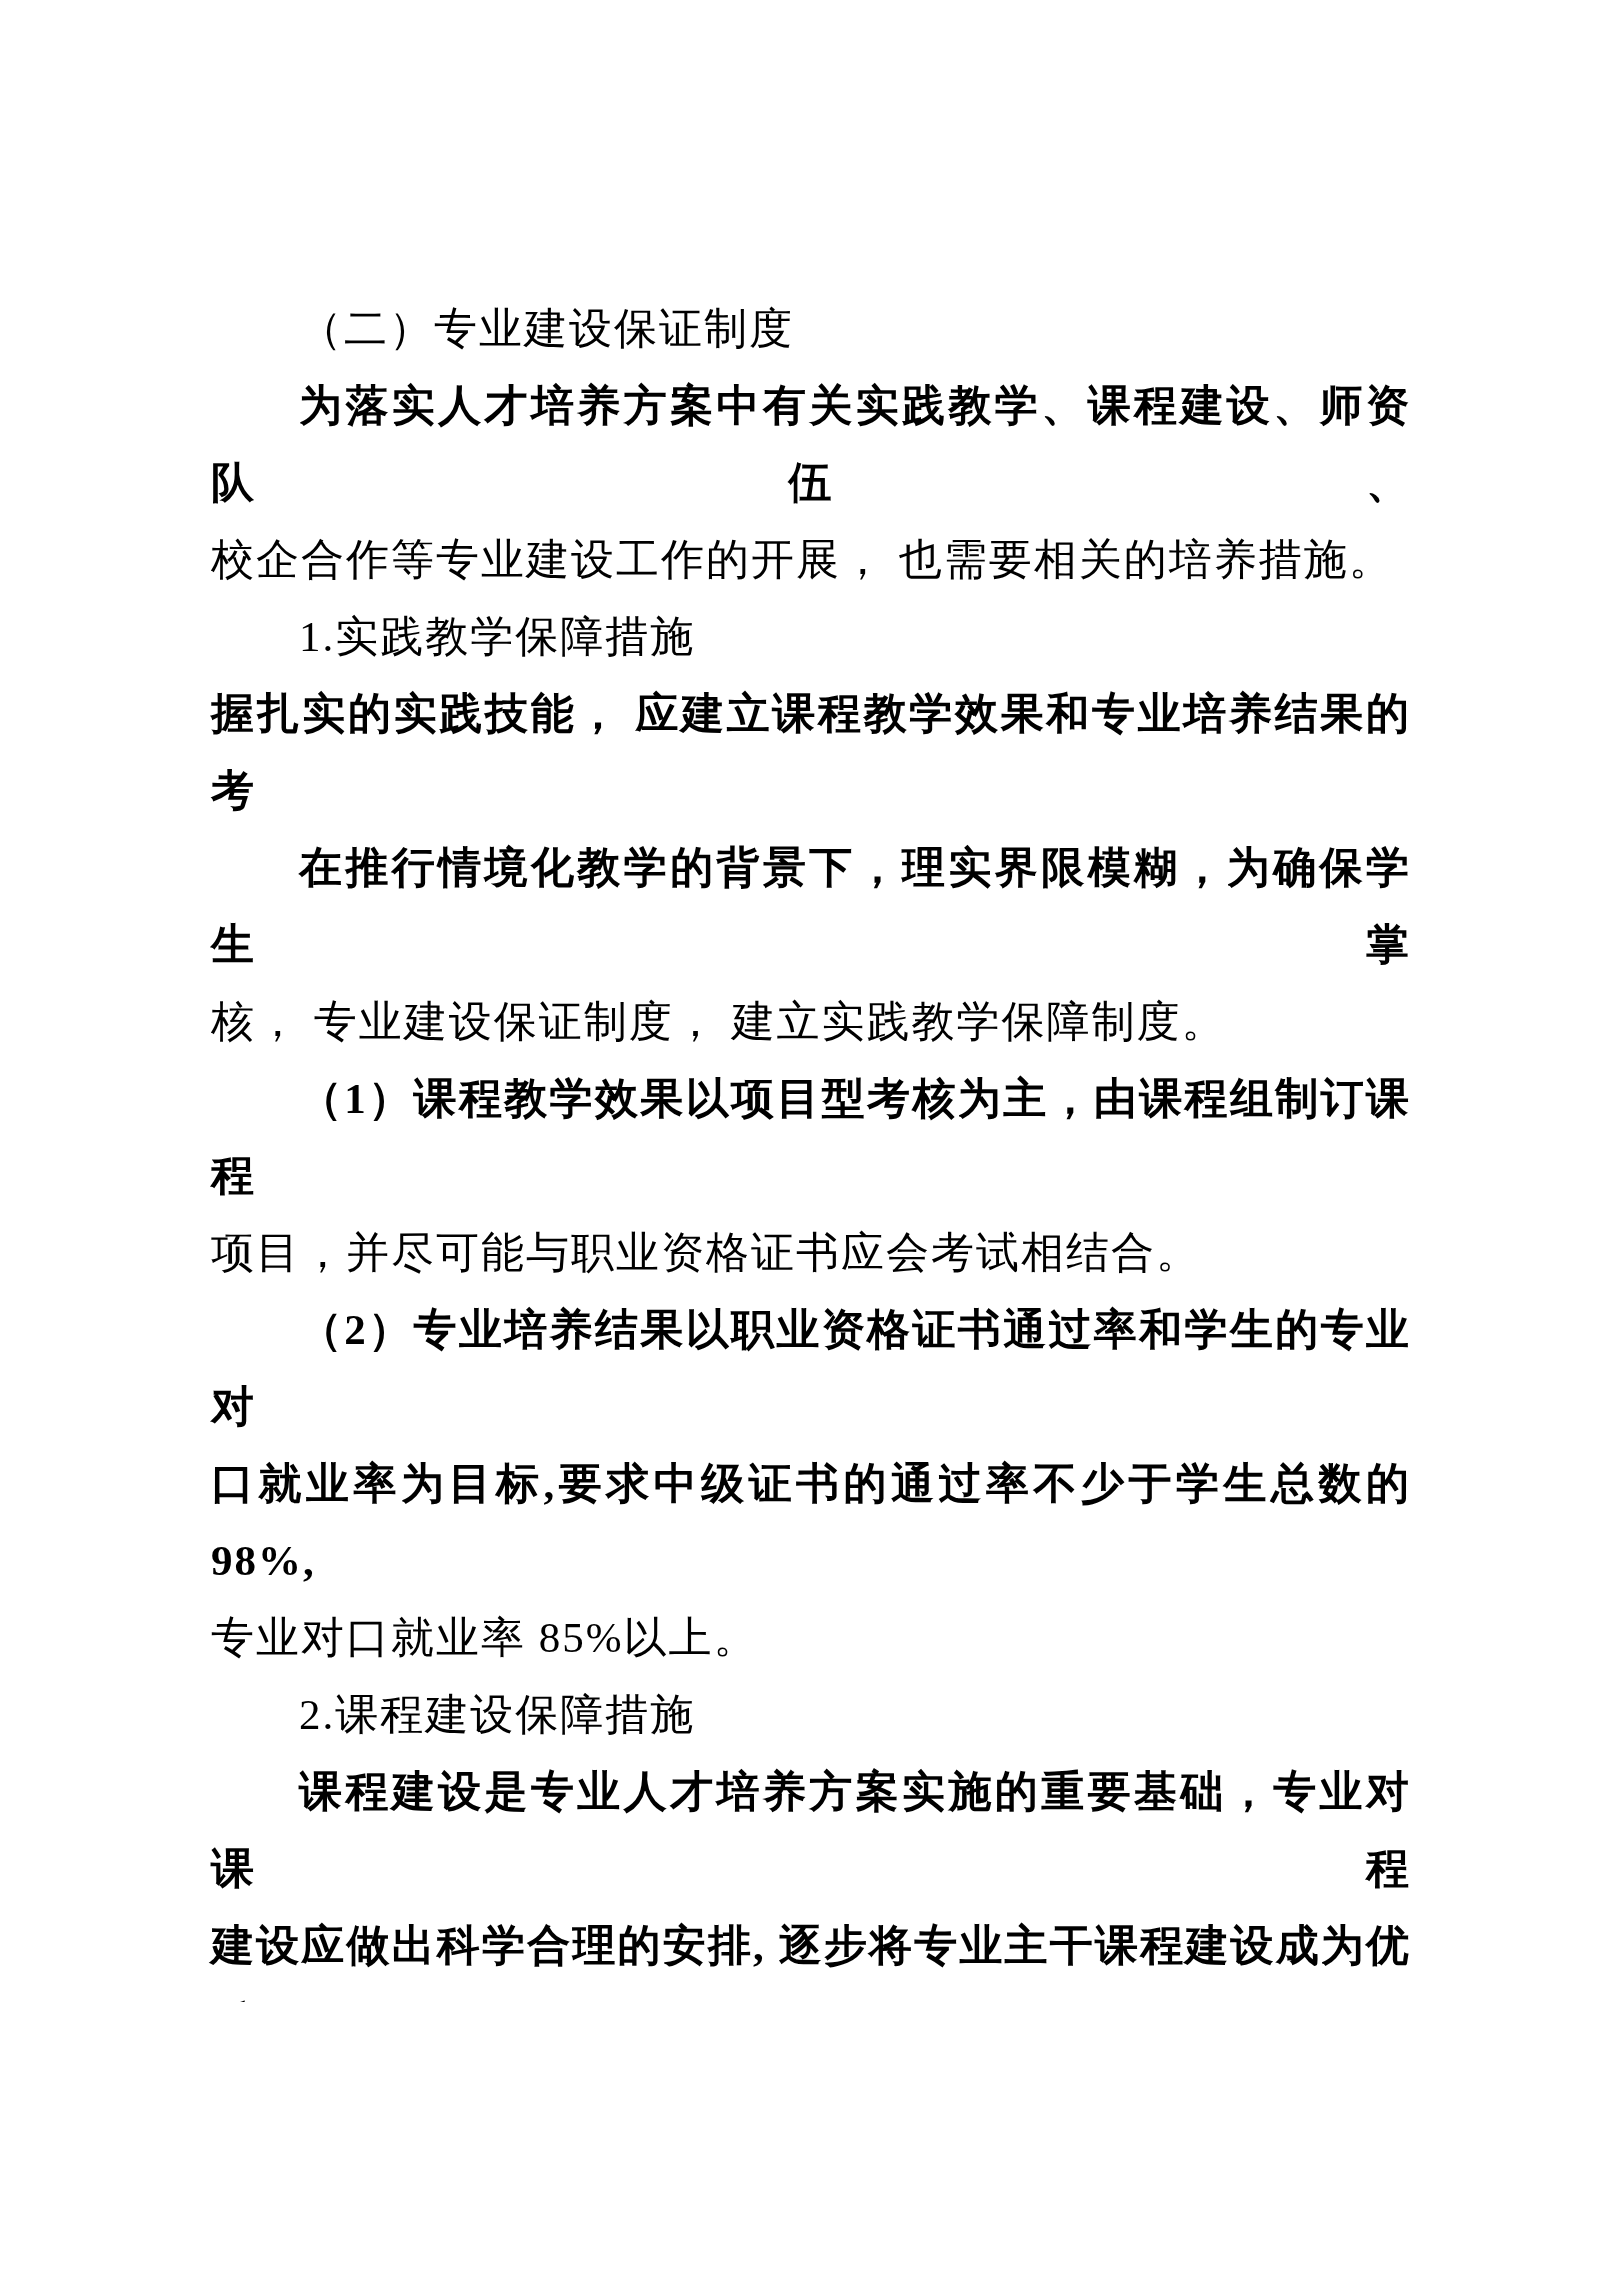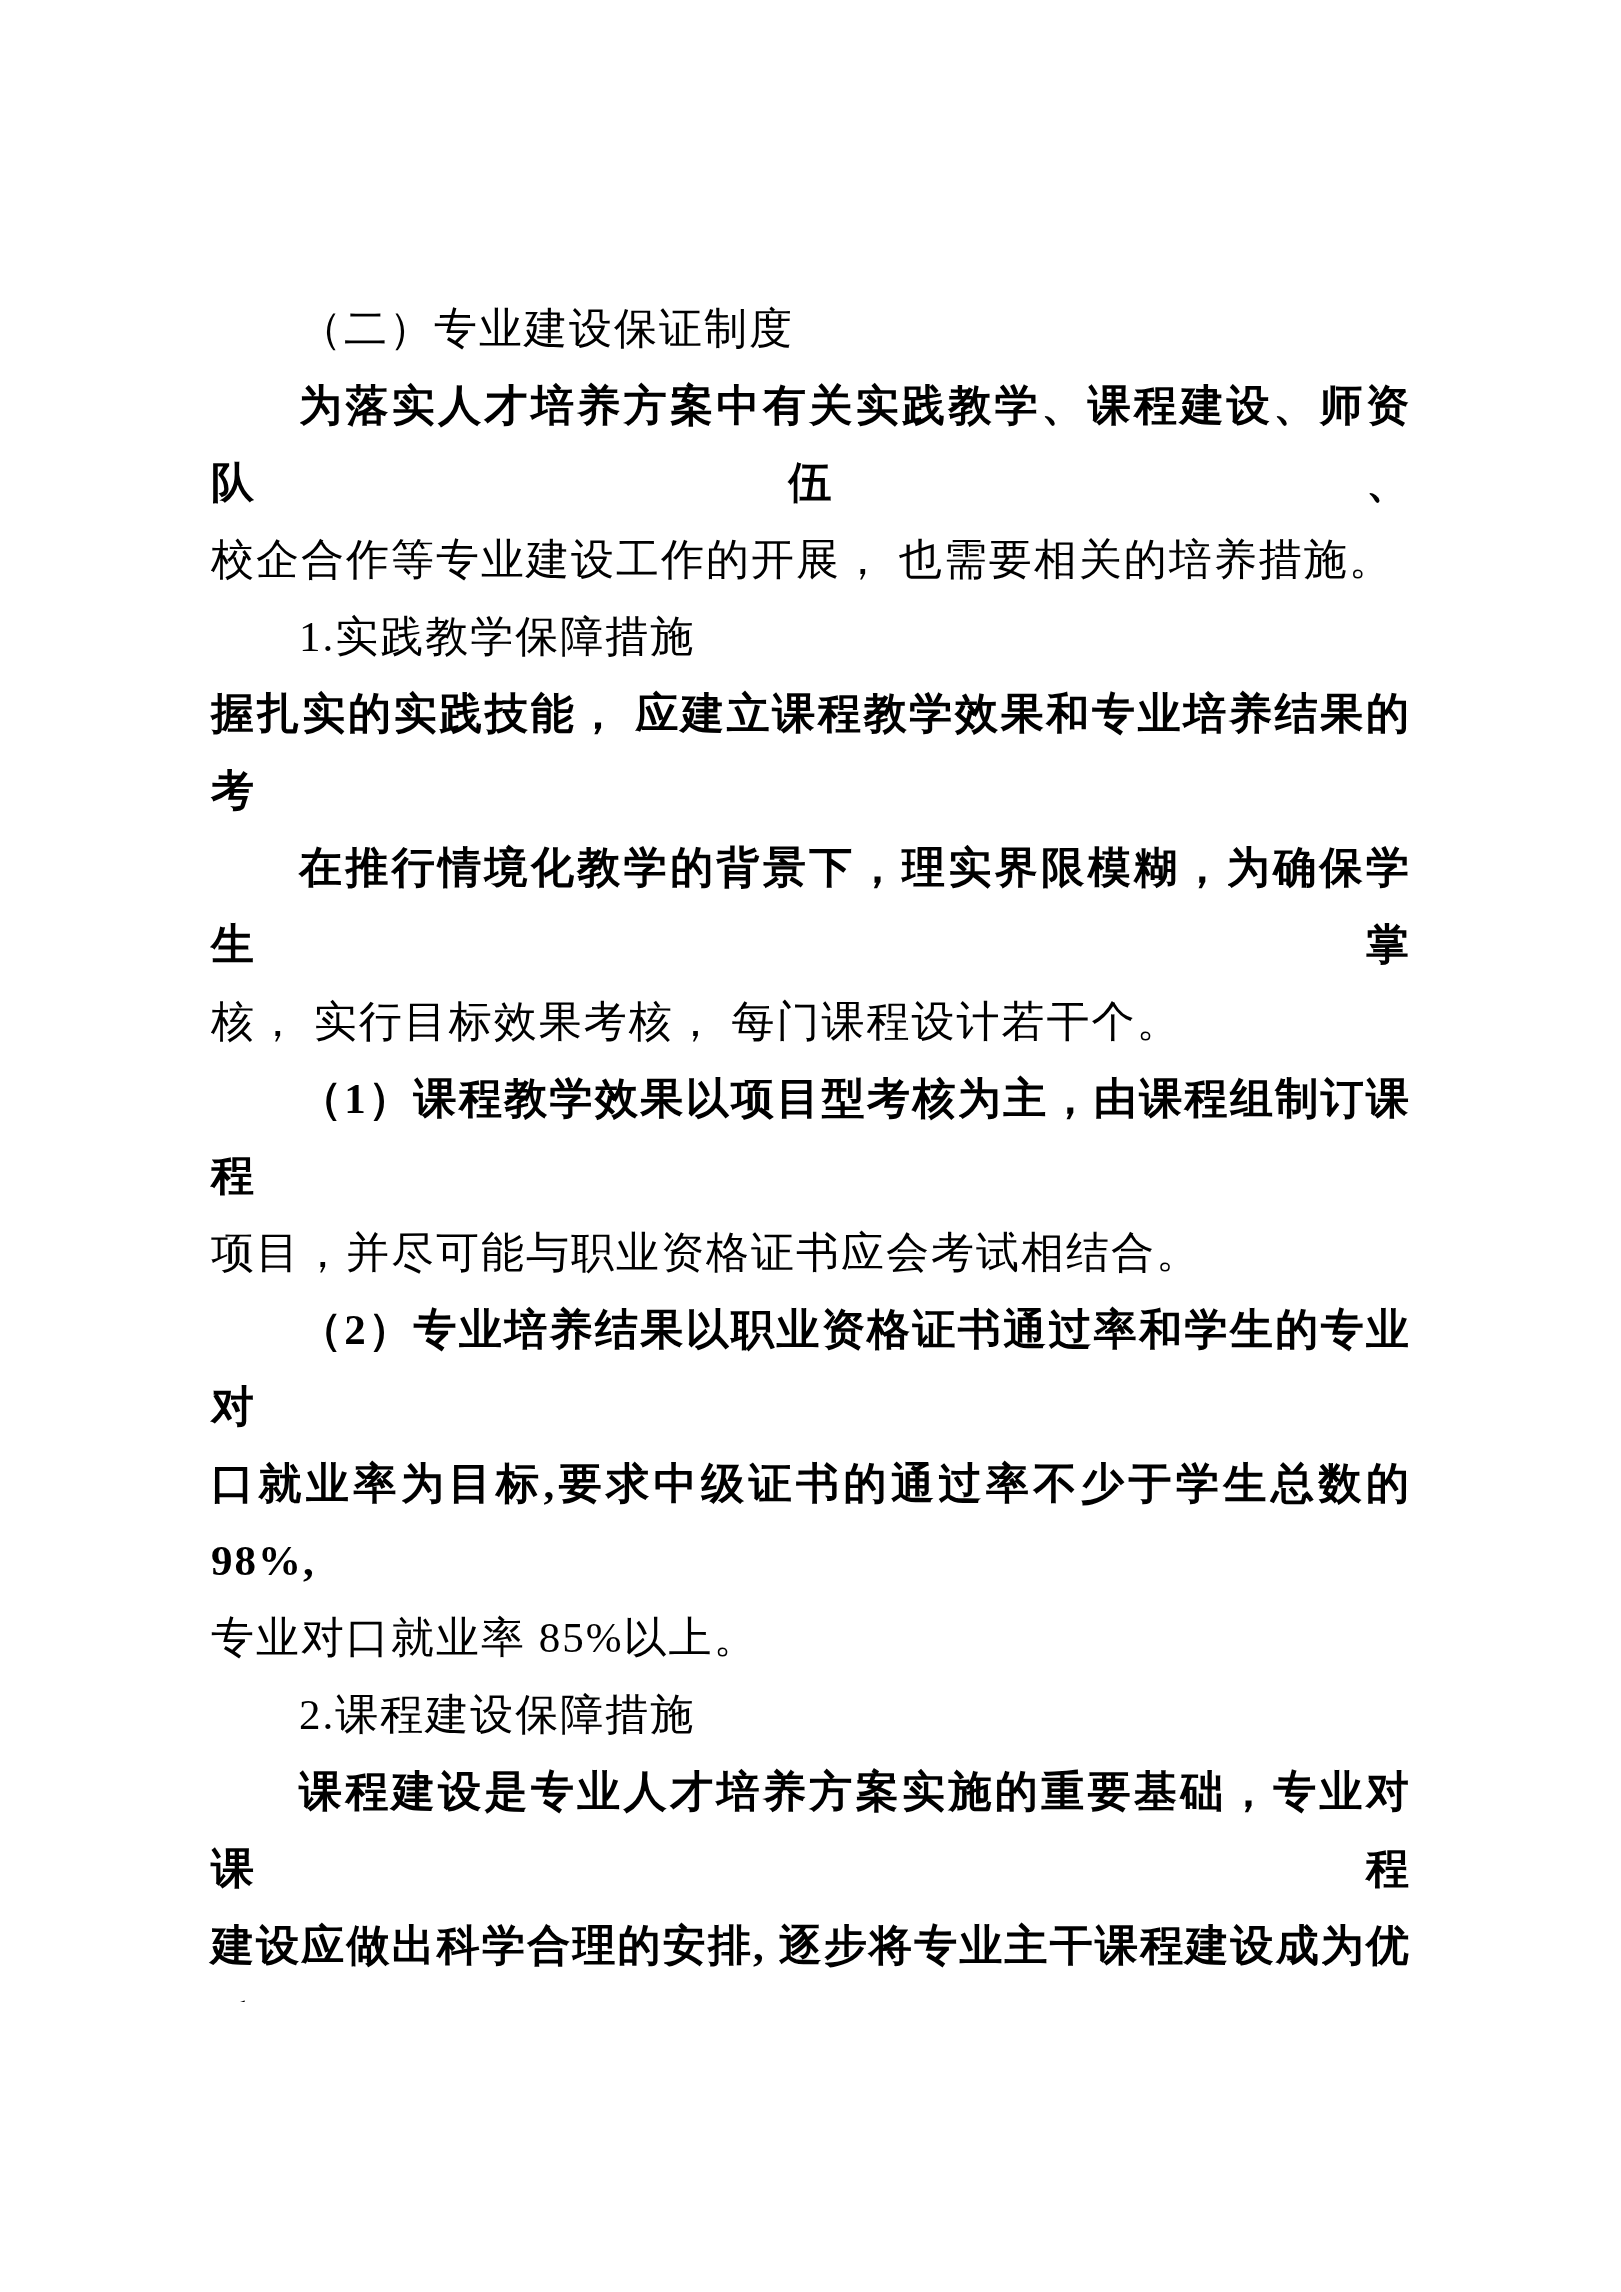--- a/index.html
+++ b/index.html
@@ -56,21 +56,21 @@
 <body>
 
 <div class="page">
   <div class="content" id="content">
       <div class="line indent">（二）专业建设保证制度</div>
       <div class="line indent fill">为落实人才培养方案中有关实践教学、课程建设、师资队伍、</div>
       <div class="line">校企合作等专业建设工作的开展， 也需要相关的培养措施。</div>
       <div class="line indent bold">1.实践教学保障措施</div>
       <div class="line fill">握扎实的实践技能， 应建立课程教学效果和专业培养结果的考</div>
       <div class="line indent fill">在推行情境化教学的背景下，理实界限模糊，为确保学生掌</div>
-      <div class="line">核， 实行目标效果考核， 每门课程设计若干个。</div>
+      <div class="line">核， 专业建设保证制度， 建立实践教学保障制度。</div>
       <div class="line indent fill">（1）课程教学效果以项目型考核为主，由课程组制订课程</div>
       <div class="line">项目，并尽可能与职业资格证书应会考试相结合。</div>
       <div class="line indent fill">（2）专业培养结果以职业资格证书通过率和学生的专业对</div>
       <div class="line fill">口就业率为目标,要求中级证书的通过率不少于学生总数的 98%,</div>
       <div class="line">专业对口就业率 85%以上。</div>
       <div class="line indent bold">2.课程建设保障措施</div>
       <div class="line indent fill">课程建设是专业人才培养方案实施的重要基础，专业对课程</div>
       <div class="line fill">建设应做出科学合理的安排, 逐步将专业主干课程建设成为优质</div>
       <div class="line">课程。</div>
     </div>

